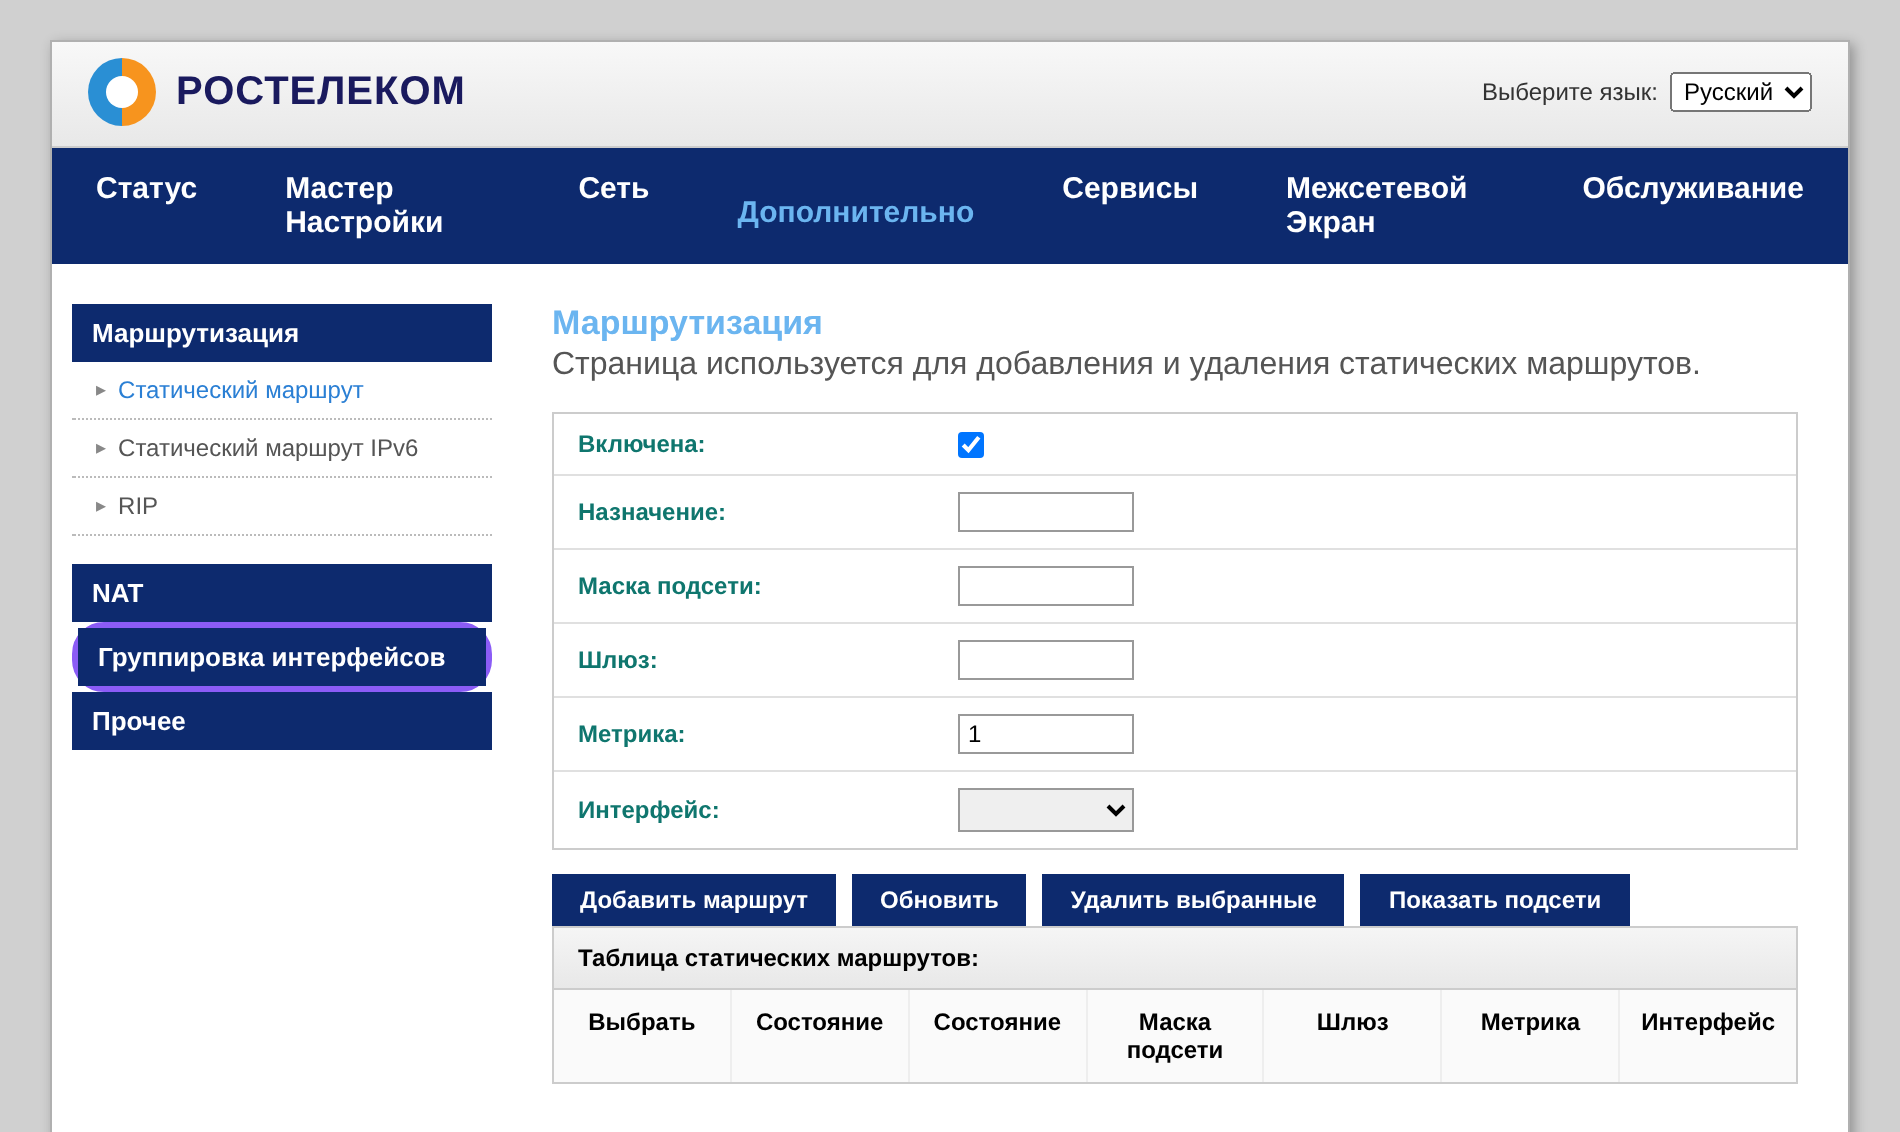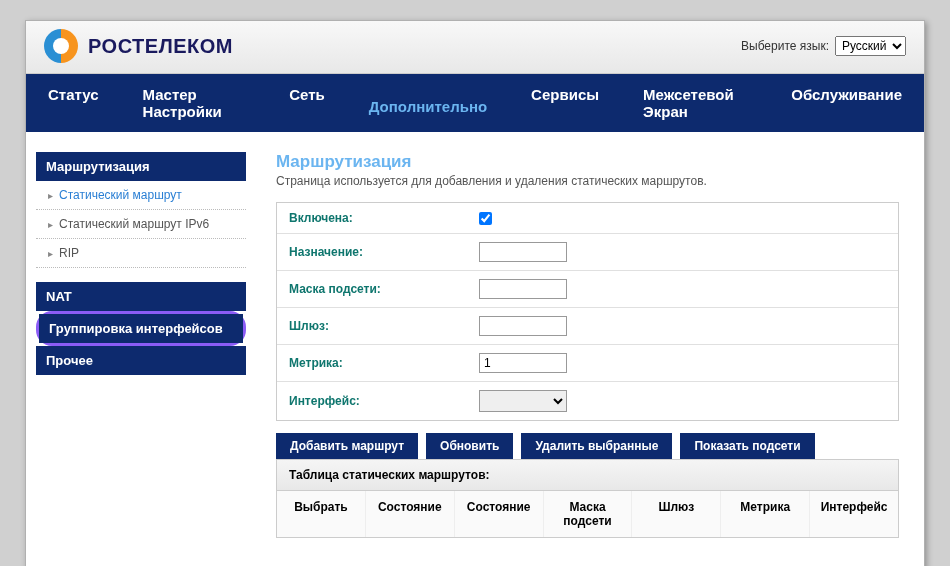--- a/index.html
+++ b/index.html
@@ -20,21 +20,21 @@
 .sidebar { width: 210px; flex-shrink: 0; }
 .side-header { background: #0d2a6e; color: #fff; font-weight: bold; padding: 7px 10px; font-size: 13px; }
 .side-link { border-bottom: 1px dotted #bbb; padding: 7px 2px 7px 12px; font-size: 12px; display:flex; align-items:center; gap:6px; cursor:pointer; }
 .side-link .dot { color:#888; font-size:10px; }
 .side-link.active span.lbl { color: #2a7fd4; }
 .side-link span.lbl { color: #555; }
 .side-spacer { height: 14px; }
 .highlight-wrap { border: 3px solid #8b5cf6; border-radius: 16px; padding:0; }
 .content { flex: 1; }
 .content h2 { color: #6bb5f0; font-size: 17px; font-weight: bold; margin-bottom: 2px; }
-.content .desc { color: #555; font-size: 12px; margin-bottom: 14px; }
+.content .desc { color: #555; font-size: 16px; margin-bottom: 14px; }
 .form-box { border: 1px solid #ccc; margin-bottom: 12px; }
 .form-row { display: flex; align-items: center; border-bottom: 1px solid #e0e0e0; padding: 8px 12px; }
 .form-row:last-child { border-bottom: none; }
 .form-row label { width: 190px; font-weight: bold; font-size: 12px; color: #0f766e; }
 .form-row input[type=text] { width: 88px; border: 1px solid #999; padding: 2px 4px; font-size: 12px; }
 .form-row select { width: 88px; border: 1px solid #999; padding: 2px 2px; font-size: 12px; background:#efefef; }
 .buttons-row { display: flex; gap: 8px; flex-wrap: wrap; }
 .btn { background: #0d2a6e; color: #fff; font-weight: bold; font-size: 12px; padding: 6px 14px; border: none; cursor: pointer; }
 .table-wrap { border: 1px solid #ccc; }
 .table-title { background: linear-gradient(#f5f5f5,#e8e8e8); border-bottom: 1px solid #ccc; font-weight: bold; font-size: 12px; padding: 8px 12px; }

